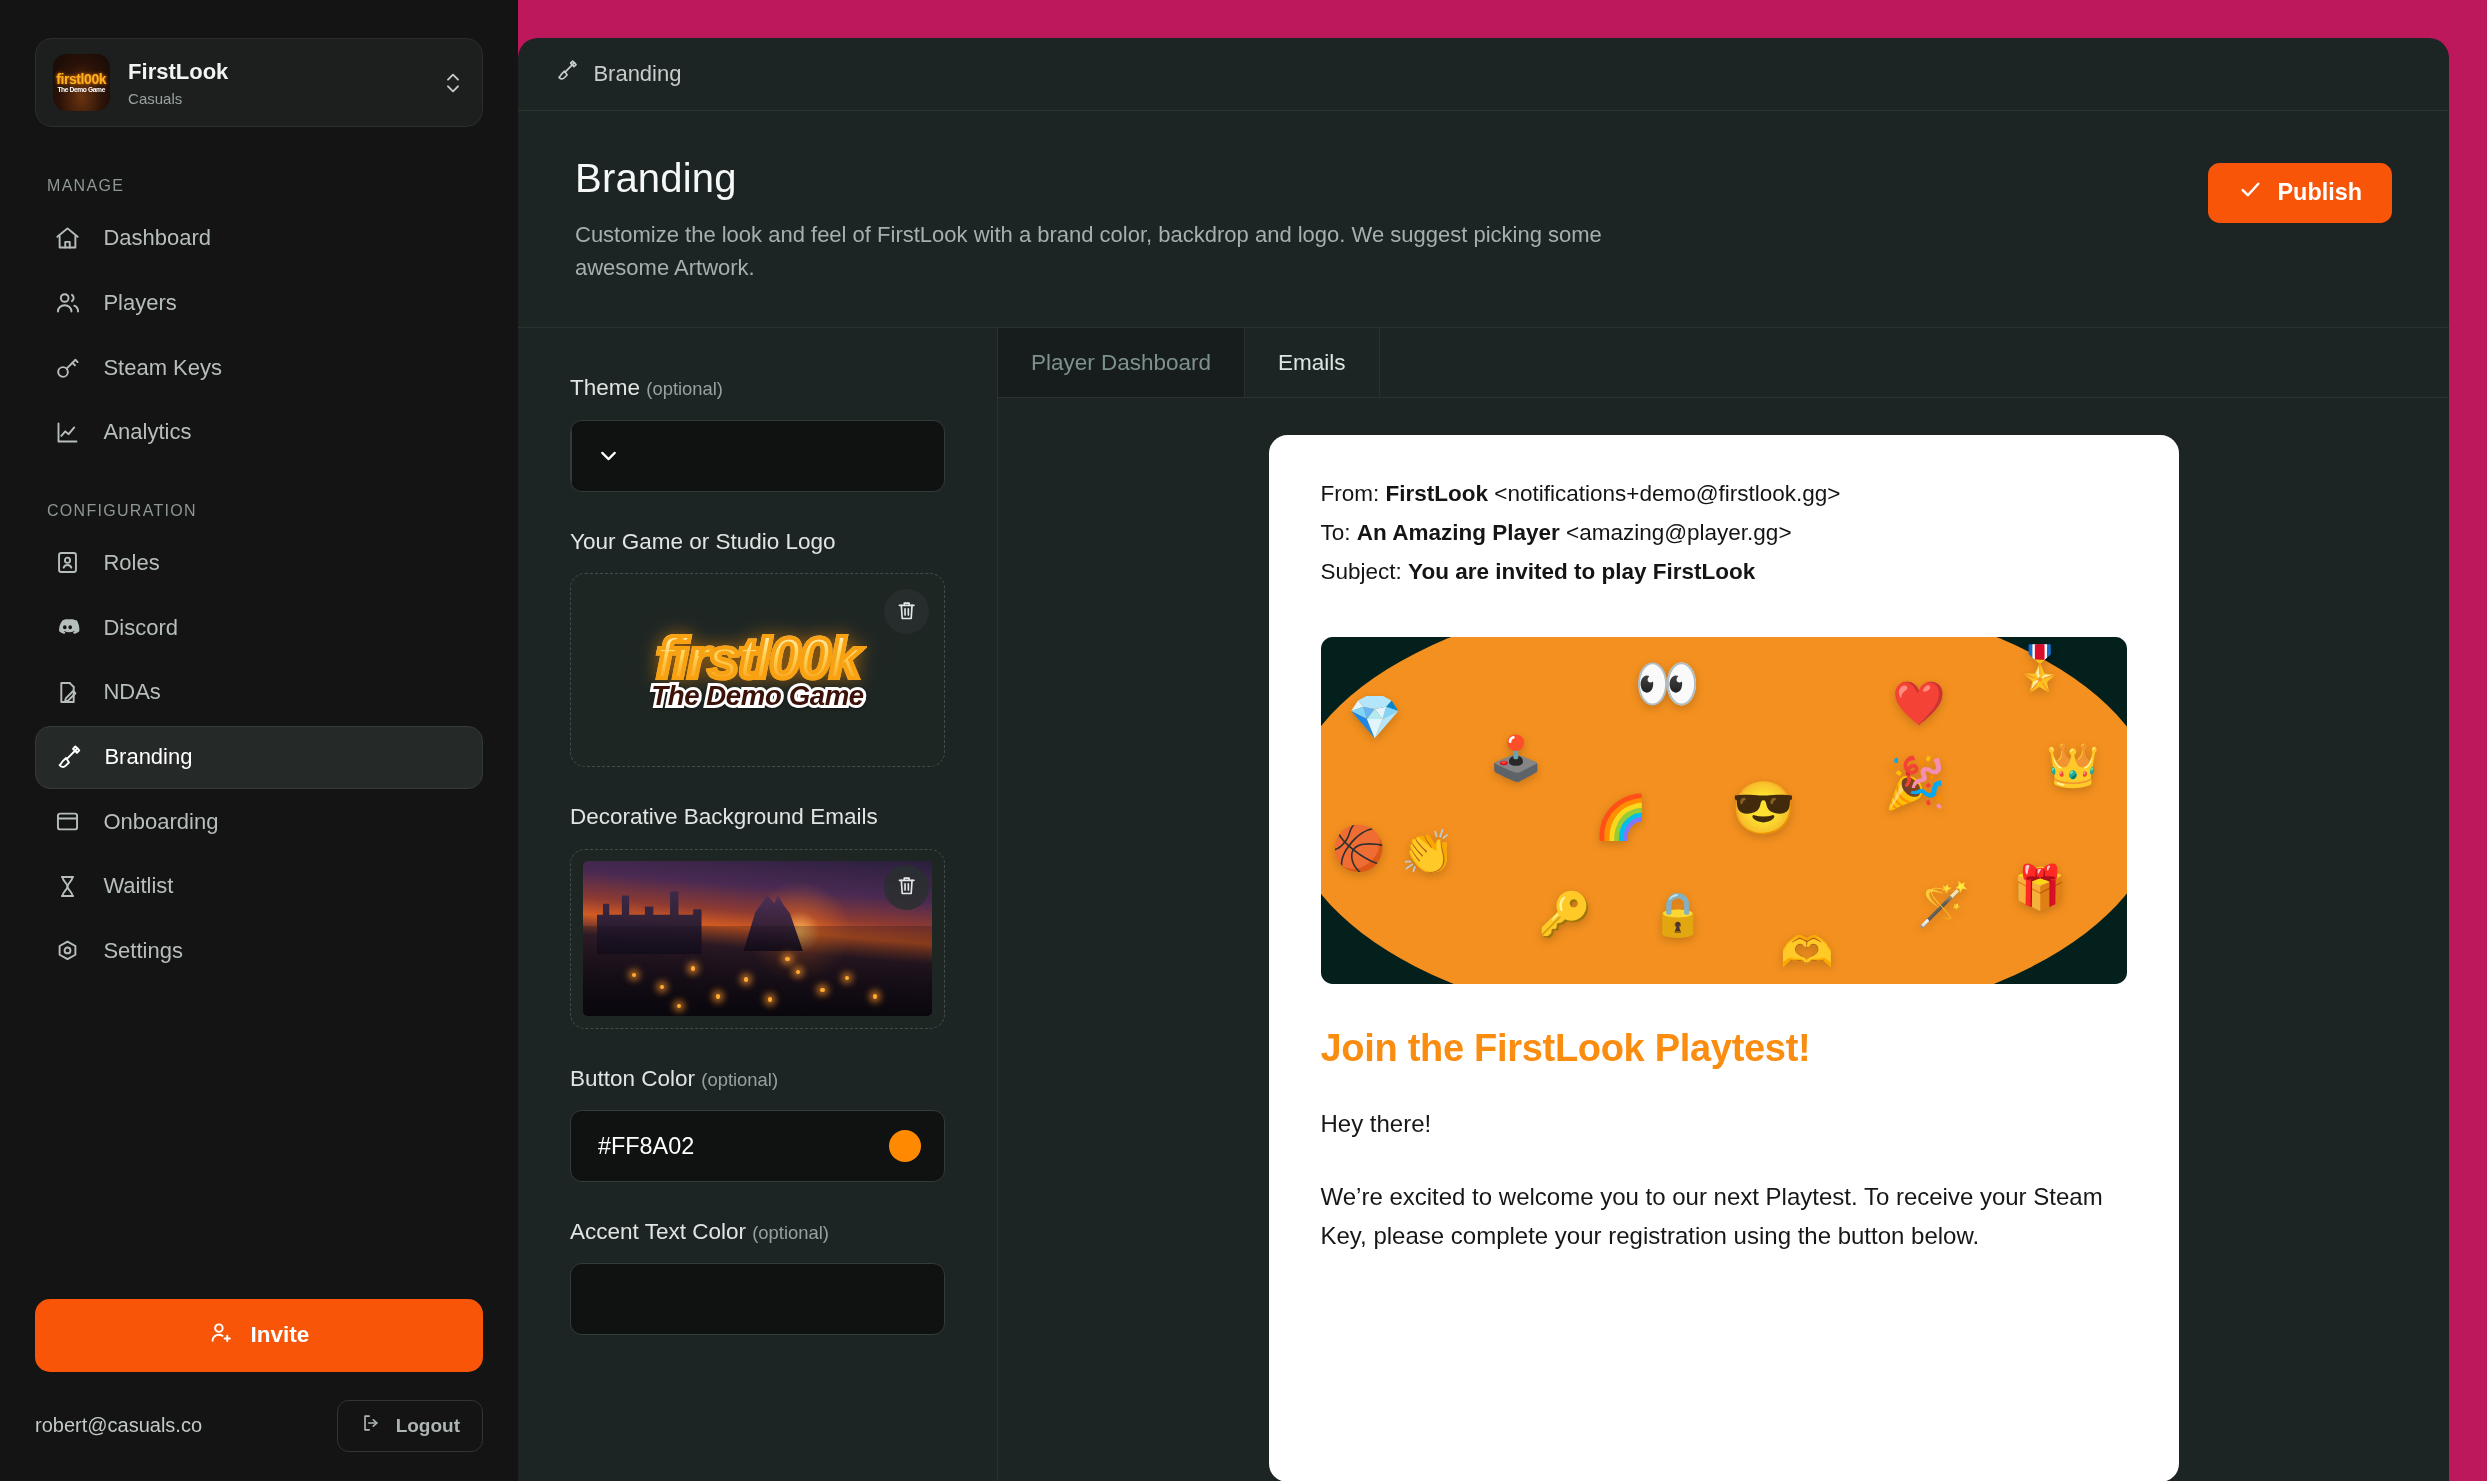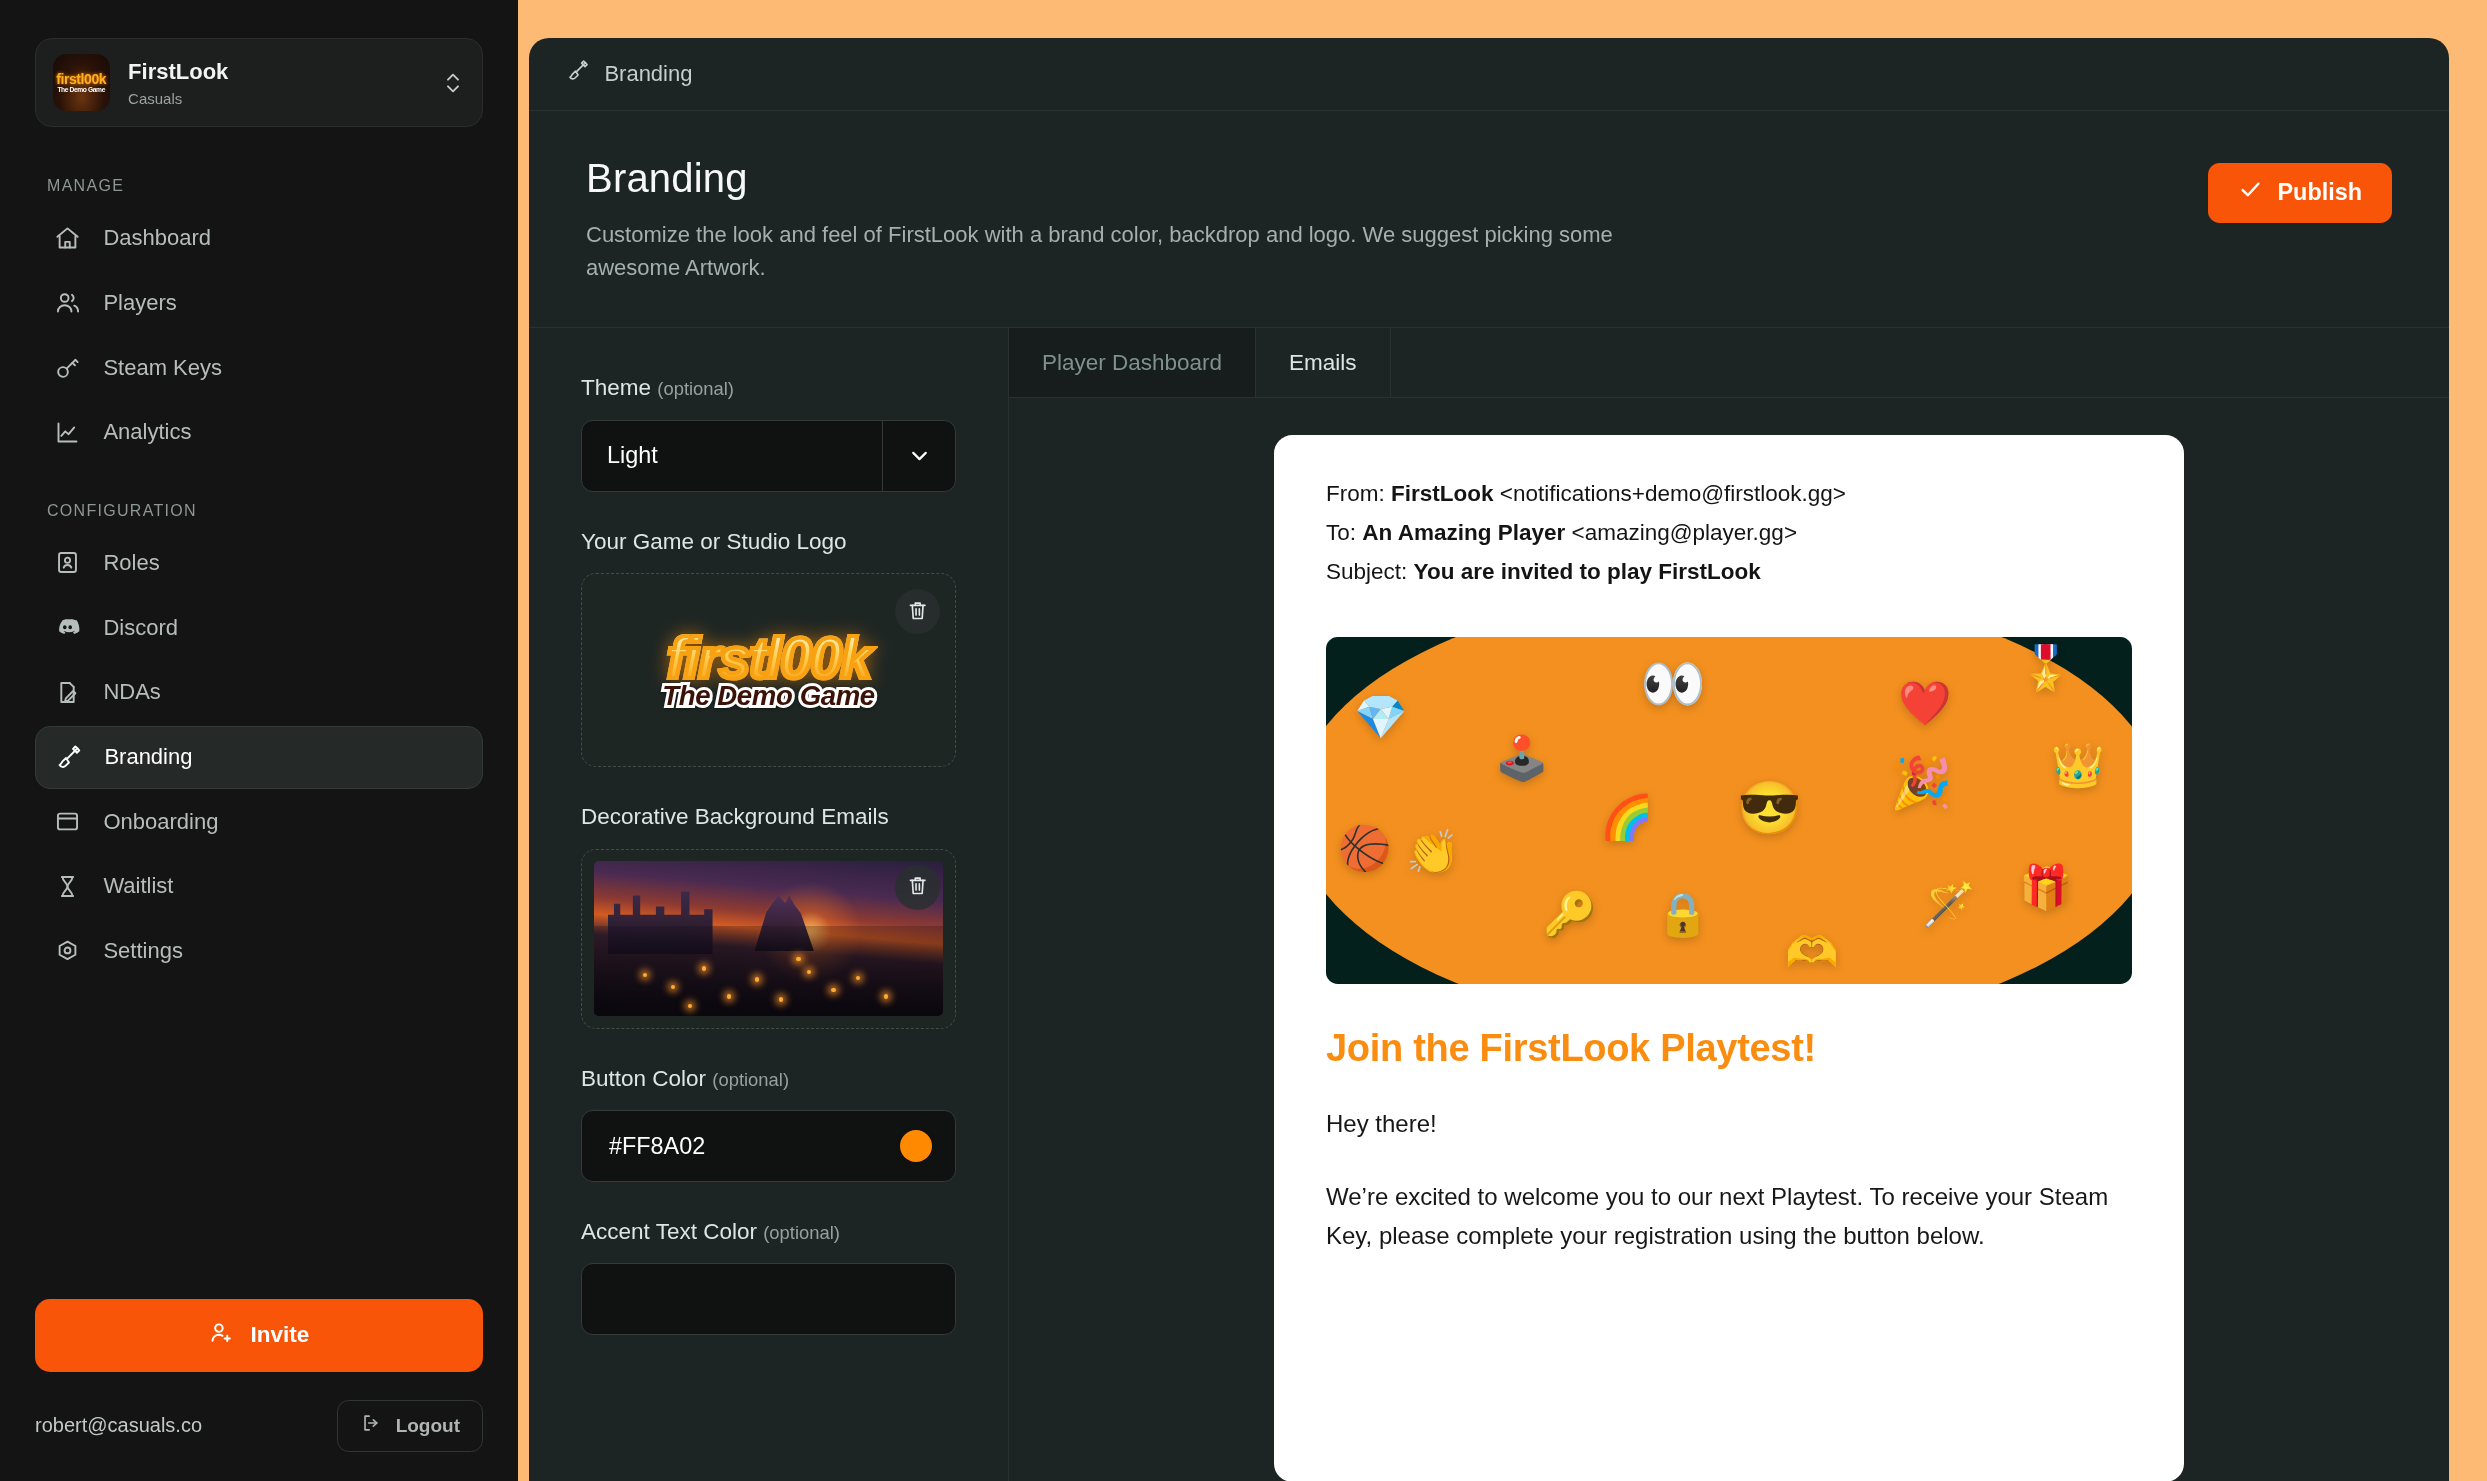--- a/index.html
+++ b/index.html
@@ -2,21 +2,21 @@
 <html style="font-size:13.4px"><head>
 <meta charset="utf-8">
 <style>
   * { box-sizing: border-box; margin: 0; padding: 0; }
   html, body {
     width: 2487px; height: 1482px;
     background: #111111;
     font-family: "Liberation Sans", sans-serif;
     overflow: hidden;
   }
-  .app { display: flex; width: 2487px; height: 1482px; background: #fdba74; gap: 11px; }
+  .app { display: flex; width: 2487px; height: 1482px; background: #be185d; }
 
   
   .sidebar {
     width: 518px; height: 1482px;
     background: #141414;
     display: flex; flex-direction: column;
     padding: 0 0 0 0;
     position: relative;
     flex: 0 0 518px;
   }
@@ -429,21 +429,20 @@
     <div class="split">
 
       <section class="settings-col">
 
         <div class="field">
           <label class="field-label">
             <span>Theme</span>
             <span class="opt">(optional)</span>
           </label>
           <div class="select-box">
-            <div class="val">Light</div>
             <div class="caret">
               <svg width="25" height="25" viewBox="0 0 24 24" fill="none" stroke="#ffffff" stroke-width="2.1" stroke-linecap="round" stroke-linejoin="round">
                   <polyline points="6,9.5 12,15.5 18,9.5"></polyline>
                 </svg>
             </div>
           </div>
         </div>
 
         <div class="field" style="margin-top:37px;">
           <label class="field-label">Your Game or Studio Logo</label>

